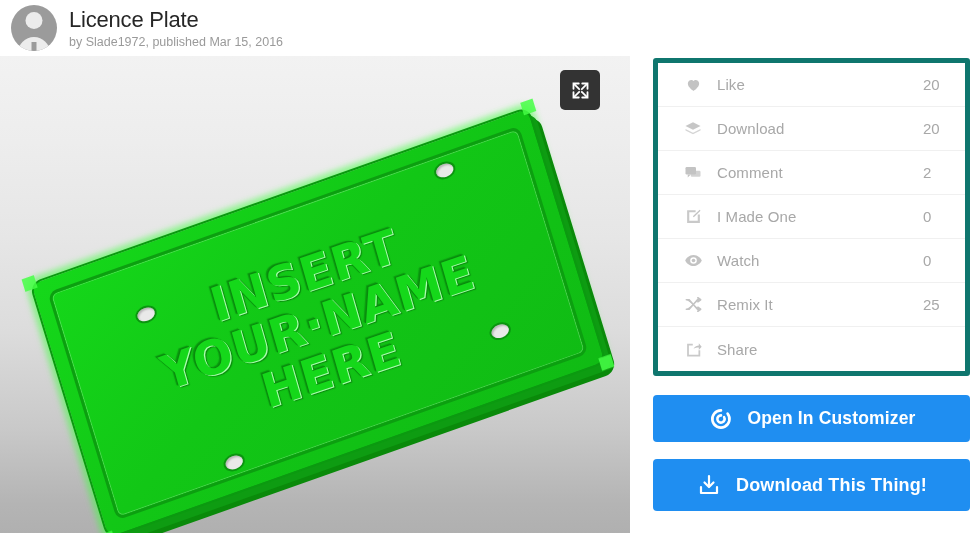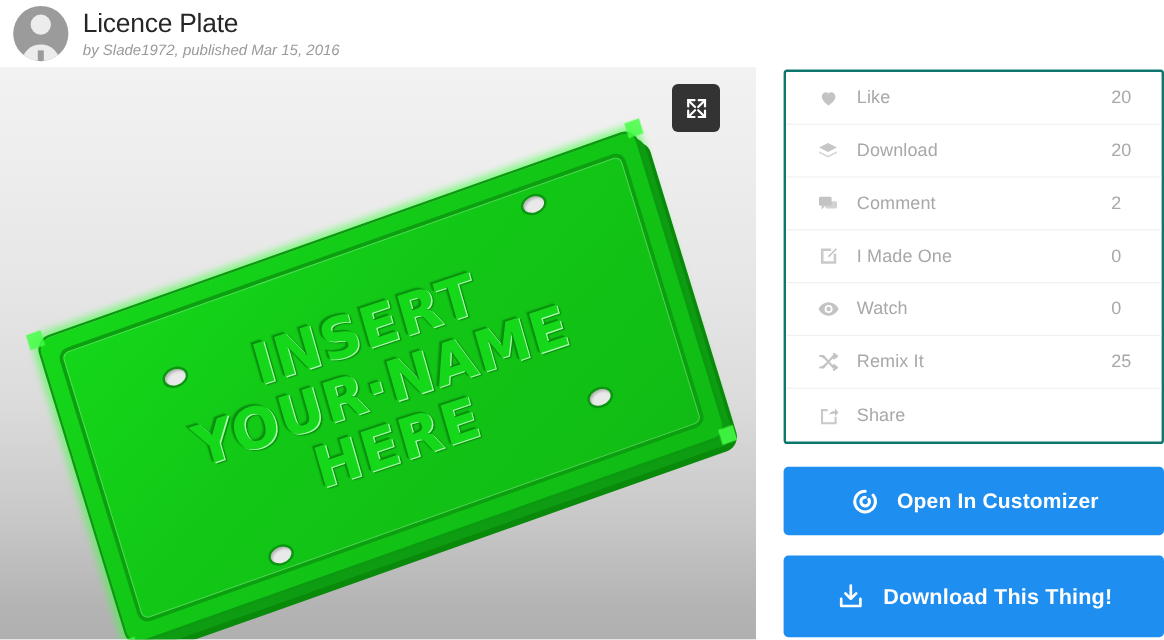--- a/index.html
+++ b/index.html
@@ -43,21 +43,21 @@
     position: absolute; left: 50%; bottom: 0;
     transform: translateX(-50%);
     width: 5px; height: 9px; background: #9b9b9b;
   }
   .titleblock { margin-left: 12px; line-height: 1.15; }
   .page-title {
     font-size: 22px; font-weight: normal; color: #262626;
     letter-spacing: -0.2px;
   }
   .byline {
-    font-size: 12.5px; color: #9a9a9a; margin-top: 3px; font-style: italic;
+    font-size: 12.5px; color: #9a9a9a; margin-top: 3px;
   }
 
   
   .viewer {
     position: absolute; left: 0; top: 56px;
     width: 630px; height: 477px;
     background: linear-gradient(to bottom,
       #f2f2f2 0%, #ededed 18%, #e6e6e6 38%,
       #dcdcdc 58%, #c9c9c9 78%, #b4b4b4 94%, #b0b0b0 100%);
     overflow: hidden;
@@ -169,21 +169,21 @@
   }
   .fs-btn svg { display: block; }
 
   
   .sidebar {
     position: absolute; left: 653px; top: 58px;
     width: 317px;
   }
   .stats-card {
     background: #ffffff;
-    border: 2px solid #0f766e;
+    border: 5px solid #0f766e;
     border-radius: 3px;
     overflow: hidden;
   }
   .stat-row {
     display: flex; align-items: center;
     height: 44px;
     padding: 0 22px 0 24px;
     border-bottom: 1px solid #f0f0f0;
     cursor: pointer;
   }
@@ -199,30 +199,30 @@
     font-size: 15px; color: #a8a8a8; flex: 1 1 auto;
     letter-spacing: 0.1px;
   }
   .stat-count {
     font-size: 15px; color: #a8a8a8; text-align: left;
     min-width: 20px;
   }
 
   .action-btn {
     display: flex; align-items: center; justify-content: center;
-    height: 57px; border-radius: 4px;
+    height: 47px; border-radius: 4px;
     background: #1f8ef1;
     color: #ffffff;
     font-size: 17.5px; font-weight: bold;
     letter-spacing: 0.15px;
     cursor: pointer;
     user-select: none;
   }
   .action-btn.customizer { margin-top: 19px; }
-  .action-btn.download { margin-top: 17px; height: 68px; font-size: 18px; }
+  .action-btn.download { margin-top: 17px; height: 52px; font-size: 18px; }
   .btn-icon {
     width: 26px; height: 26px; margin-right: 14px;
     display: flex; align-items: center; justify-content: center;
     flex: 0 0 auto;
   }
   .btn-icon svg { display: block; }
 </style>
 </head>
 <body>
 

